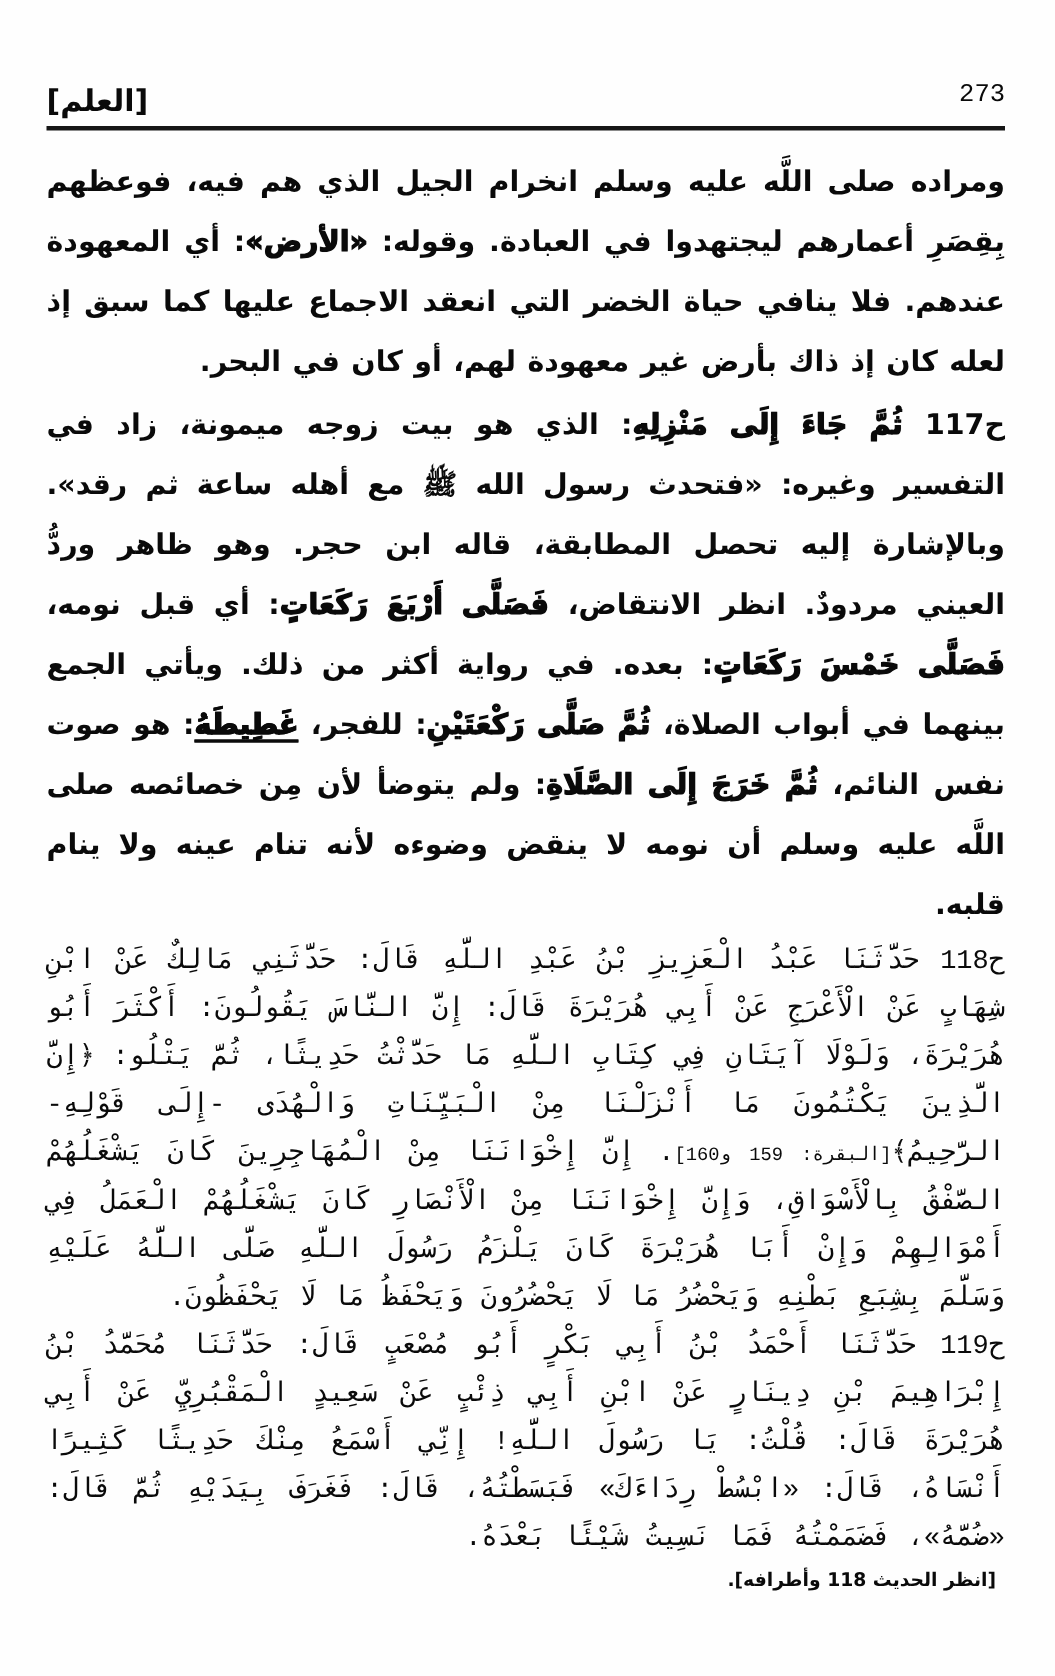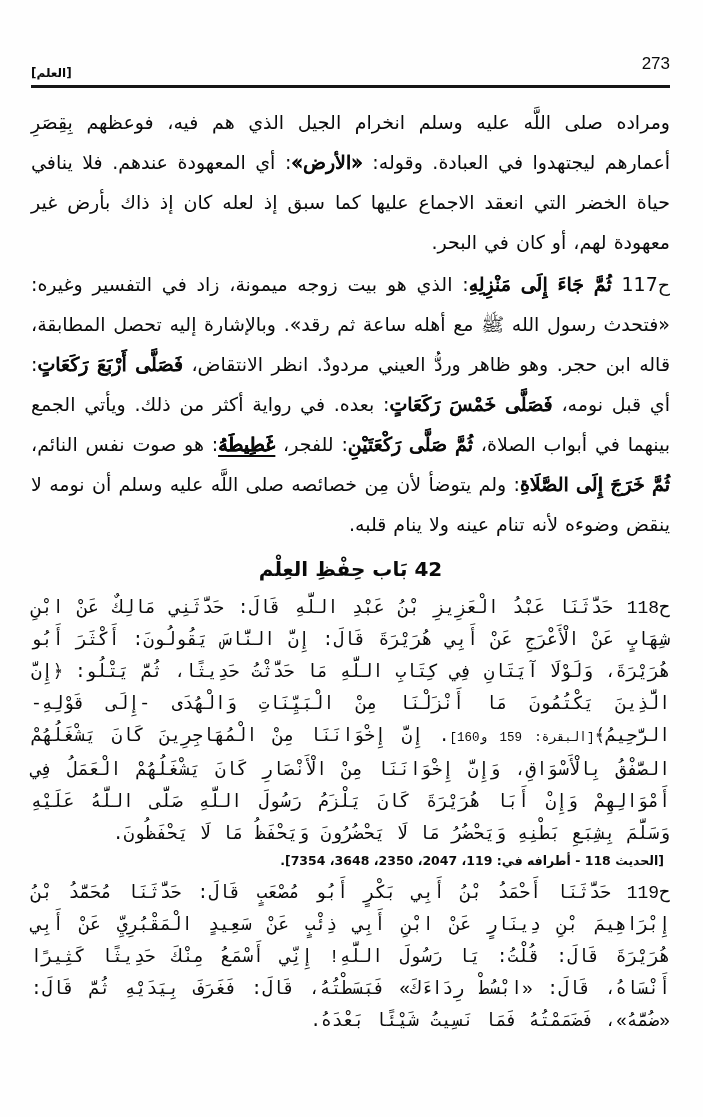--- a/index.html
+++ b/index.html
@@ -8,32 +8,32 @@
     font-family:"DejaVu Sans",sans-serif;position:relative;
   }
   .page{
     position:absolute;inset:0;padding:54px 33px 0 31px;box-sizing:border-box;
   }
   .page-header{
     display:flex;justify-content:space-between;align-items:flex-end;
     direction:ltr;margin-bottom:5px;
   }
   .section-label{
-    font-weight:700;font-size:12px;direction:rtl;
+    font-weight:700;font-size:20px;direction:rtl;
   }
   .page-number{
-    font-family:Liberation Sans, sans-serif;font-size:17px;font-weight:400;
+    font-family:Liberation Mono, monospace;font-size:17px;font-weight:400;
     padding-left:28px;padding-bottom:6px;
   }
   .header-rule{
     border:0;border-top:3px solid #161616;margin:0 0 14px 0;height:0;
   }
   .content{direction:rtl;unicode-bidi:embed;}
   .commentary{
-    font-size:19px;font-weight:400;line-height:40px;
+    font-size:19px;font-weight:700;line-height:40px;
     text-align:justify;margin:0 0 2px 0;word-spacing:1px;
   }
   .lemma{
     -webkit-text-stroke:0.8px currentColor;
     text-shadow:0 0 .6px currentColor;
   }
   .underlined{
     text-decoration:underline;text-underline-offset:4px;text-decoration-thickness:1.5px;margin-top:23px;
   }
   .chapter-heading{
@@ -61,23 +61,22 @@
   </div>
 
   <hr class="header-rule">
 
   <div class="content">
 
     <p class="commentary"><span>ومراده صلى اللَّه عليه وسلم انخرام الجيل الذي هم فيه، فوعظهم بِقِصَرِ أعمارهم ليجتهدوا في العبادة. وقوله: </span><span class="lemma">«الأرض»</span><span>: أي المعهودة عندهم. فلا ينافي حياة الخضر التي انعقد الاجماع عليها كما سبق إذ لعله كان إذ ذاك بأرض غير معهودة لهم، أو كان في البحر.</span></p>
 
     <p class="commentary"><span>ح117 </span><span class="lemma">ثُمَّ جَاءَ إِلَى مَنْزِلِهِ</span><span>: الذي هو بيت زوجه ميمونة، زاد في التفسير وغيره: «فتحدث رسول الله ﷺ مع أهله ساعة ثم رقد». وبالإشارة إليه تحصل المطابقة، قاله ابن حجر. وهو ظاهر وردُّ العيني مردودٌ. انظر الانتقاض، </span><span class="lemma">فَصَلَّى أَرْبَعَ رَكَعَاتٍ</span><span>: أي قبل نومه، </span><span class="lemma">فَصَلَّى خَمْسَ رَكَعَاتٍ</span><span>: بعده. في رواية أكثر من ذلك. ويأتي الجمع بينهما في أبواب الصلاة، </span><span class="lemma">ثُمَّ صَلَّى رَكْعَتَيْنِ</span><span>: للفجر، </span><span class="lemma underlined">غَطِيطَهُ</span><span>: هو صوت نفس النائم، </span><span class="lemma">ثُمَّ خَرَجَ إِلَى الصَّلَاةِ</span><span>: ولم يتوضأ لأن مِن خصائصه صلى اللَّه عليه وسلم أن نومه لا ينقض وضوءه لأنه تنام عينه ولا ينام قلبه.</span></p>
 
-    <div class="chapter-heading">42 بَاب حِفْظِ العِلْم</div>
 
     <p class="hadith"><span>ح118 حَدَّثَنَا عَبْدُ الْعَزِيزِ بْنُ عَبْدِ اللَّهِ قَالَ: حَدَّثَنِي مَالِكٌ عَنْ ابْنِ شِهَابٍ عَنْ الْأَعْرَجِ عَنْ أَبِي هُرَيْرَةَ قَالَ: إِنَّ النَّاسَ يَقُولُونَ: أَكْثَرَ أَبُو هُرَيْرَةَ، وَلَوْلَا آيَتَانِ فِي كِتَابِ اللَّهِ مَا حَدَّثْتُ حَدِيثًا، ثُمَّ يَتْلُو: ﴿إِنَّ الَّذِينَ يَكْتُمُونَ مَا أَنْزَلْنَا مِنْ الْبَيِّنَاتِ وَالْهُدَى -إِلَى قَوْلِهِ- الرَّحِيمُ﴾</span><span class="inline-small">[البقرة: 159 و160]</span><span>. إِنَّ إِخْوَانَنَا مِنْ الْمُهَاجِرِينَ كَانَ يَشْغَلُهُمْ الصَّفْقُ بِالْأَسْوَاقِ، وَإِنَّ إِخْوَانَنَا مِنْ الْأَنْصَارِ كَانَ يَشْغَلُهُمْ الْعَمَلُ فِي أَمْوَالِهِمْ وَإِنْ أَبَا هُرَيْرَةَ كَانَ يَلْزَمُ رَسُولَ اللَّهِ صَلَّى اللَّهُ عَلَيْهِ وَسَلَّمَ بِشِبَعِ بَطْنِهِ وَيَحْضُرُ مَا لَا يَحْضُرُونَ وَيَحْفَظُ مَا لَا يَحْفَظُونَ.</span></p>
 
-    <div class="footnote">[الحديث 118 - أطرافه في: 119، 2047، 2350، 3648، 7354].</div>
 
     <p class="hadith"><span>ح119 حَدَّثَنَا أَحْمَدُ بْنُ أَبِي بَكْرٍ أَبُو مُصْعَبٍ قَالَ: حَدَّثَنَا مُحَمَّدُ بْنُ إِبْرَاهِيمَ بْنِ دِينَارٍ عَنْ ابْنِ أَبِي ذِئْبٍ عَنْ سَعِيدٍ الْمَقْبُرِيِّ عَنْ أَبِي هُرَيْرَةَ قَالَ: قُلْتُ: يَا رَسُولَ اللَّهِ! إِنِّي أَسْمَعُ مِنْكَ حَدِيثًا كَثِيرًا أَنْسَاهُ، قَالَ: «ابْسُطْ رِدَاءَكَ» فَبَسَطْتُهُ، قَالَ: فَغَرَفَ بِيَدَيْهِ ثُمَّ قَالَ: «ضُمَّهُ»، فَضَمَمْتُهُ فَمَا نَسِيتُ شَيْئًا بَعْدَهُ.</span></p>
 
+    <div class="footnote">[انظر الحديث 118 وأطرافه].</div>
 
   </div>
 </div>
 
 </body></html>

